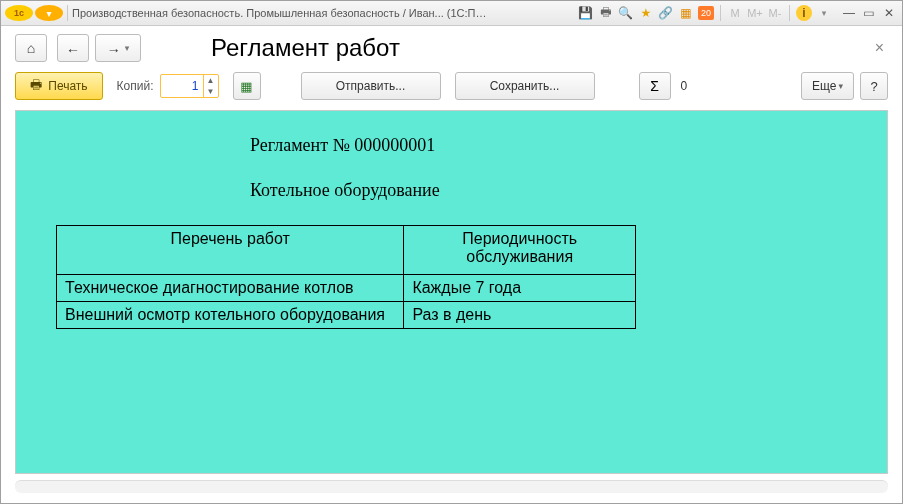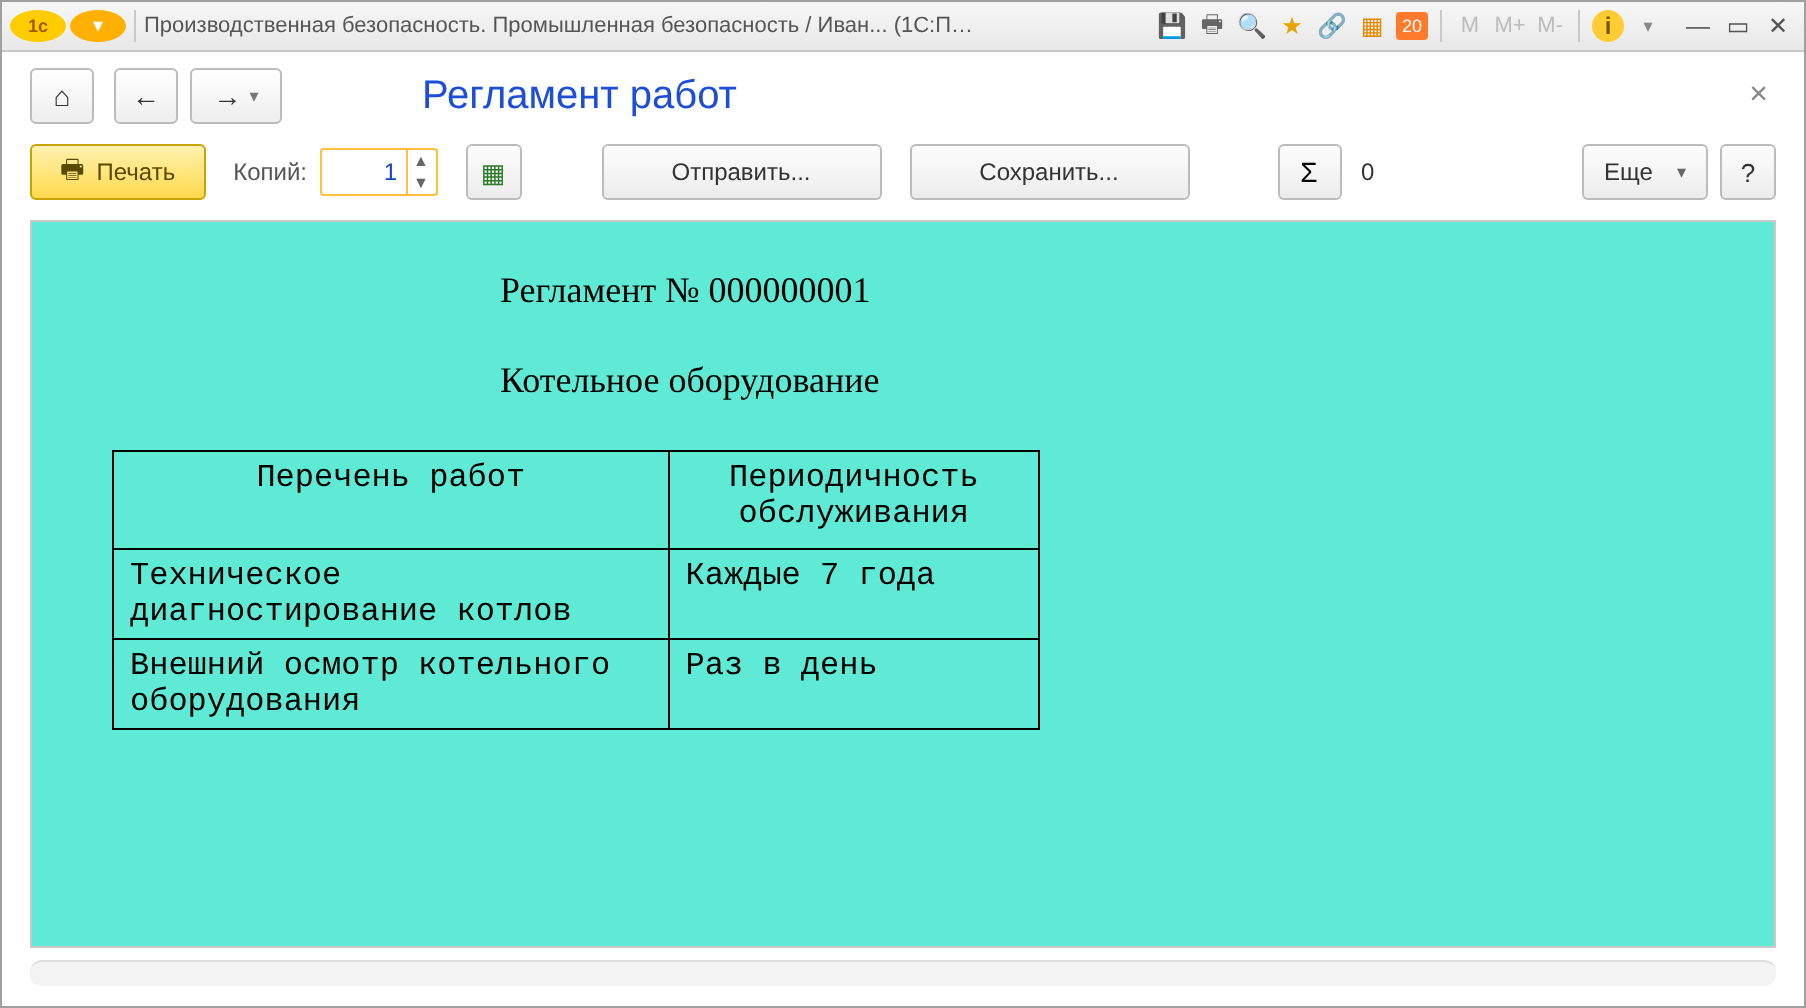--- a/index.html
+++ b/index.html
@@ -11,44 +11,44 @@
 .tb-title{flex:0 1 auto;white-space:nowrap;overflow:hidden;text-overflow:ellipsis;max-width:420px;margin-left:2px}
 .tb-spacer{flex:1}
 .tb-tools{display:flex;align-items:center;gap:4px;margin-right:6px}
 .tb-tool{width:16px;height:16px;display:inline-flex;align-items:center;justify-content:center;font-size:12px;color:#666;cursor:pointer}
 .tb-sep{width:1px;height:16px;background:#c9c9c9;margin:0 2px}
 .win-btn{width:18px;height:16px;display:inline-flex;align-items:center;justify-content:center;font-size:12px;color:#555;cursor:pointer;margin-left:2px}
 .client{flex:1;display:flex;flex-direction:column;padding:8px 14px 10px 14px;overflow:hidden}
 .navrow{display:flex;align-items:center;margin-bottom:10px}
 .nav-grp{display:flex;gap:6px}
 .nav-btn{height:26px;min-width:30px;border:1px solid #bcbcbc;border-radius:3px;background:linear-gradient(#fff,#eee);display:inline-flex;align-items:center;justify-content:center;cursor:pointer;font-size:14px;color:#333}
-.page-title{font-size:20px;color:#1d4ed8;margin-left:70px}
+.page-title{font-size:24px;color:#000000;margin-left:70px}
 .close-x{margin-left:auto;font-size:16px;color:#888;cursor:pointer;padding:0 4px}
 .toolbar{display:flex;align-items:center;gap:14px;margin-bottom:10px}
 .btn{height:26px;border:1px solid #bcbcbc;border-radius:3px;background:linear-gradient(#fdfdfd,#ececec);display:inline-flex;align-items:center;justify-content:center;padding:0 14px;cursor:pointer;font-size:12px;color:#333}
 .btn.print{background:linear-gradient(#fff2b0,#ffd94d);border-color:#c9a300;color:#5a4a00;font-weight:normal}
 .btn.print .picon{margin-right:6px;font-size:13px}
 .lbl{color:#555}
 .copies{display:flex;align-items:center;gap:6px}
 .spin{display:flex;align-items:center;border:1px solid #ffbf3f;border-radius:2px;height:22px;background:#fff}
 .spin input{width:36px;height:20px;border:none;outline:none;text-align:right;padding-right:4px;color:#1346c9;font-size:12px;background:transparent}
 .spin .arrows{display:flex;flex-direction:column;border-left:1px solid #ffbf3f}
 .spin .arrows span{width:14px;height:11px;display:flex;align-items:center;justify-content:center;font-size:8px;color:#666;cursor:pointer}
 .iconbtn{width:26px;height:26px;border:1px solid #bcbcbc;border-radius:3px;background:linear-gradient(#fdfdfd,#ececec);display:inline-flex;align-items:center;justify-content:center;cursor:pointer;font-size:13px;color:#2a7a2a}
 .sum-grp{display:flex;align-items:center;gap:10px;margin-left:30px}
 .sum-btn{width:30px;height:26px;border:1px solid #bcbcbc;border-radius:3px;background:linear-gradient(#fdfdfd,#ececec);display:inline-flex;align-items:center;justify-content:center;cursor:pointer;font-size:14px}
 .sum-val{color:#333}
 .right-tools{margin-left:auto;display:flex;gap:6px}
-.menu-btn{height:26px;border:1px solid #bcbcbc;border-radius:3px;background:linear-gradient(#fdfdfd,#ececec);display:inline-flex;align-items:center;padding:0 10px;cursor:pointer;font-size:12px;color:#333;gap:12px}
+.menu-btn{height:26px;border:1px solid #bcbcbc;border-radius:3px;background:linear-gradient(#fdfdfd,#ececec);display:inline-flex;align-items:center;padding:0 10px;cursor:pointer;font-size:12px;color:#333;gap:2px}
 .help-btn{width:26px;height:26px;border:1px solid #bcbcbc;border-radius:3px;background:linear-gradient(#fdfdfd,#ececec);display:inline-flex;align-items:center;justify-content:center;cursor:pointer;font-size:13px;color:#333}
 .docarea{flex:1;border:1px solid #c9c9c9;background:#5eead4;overflow:auto;position:relative}
 .docinner{padding:20px 24px 24px 24px}
 .doc-h{font-family:"Times New Roman",serif;font-size:18px;margin-left:210px;margin-top:4px}
 .doc-h2{font-family:"Times New Roman",serif;font-size:18px;margin-left:210px;margin-top:24px;margin-bottom:24px}
-table.reg{border-collapse:collapse;margin-left:16px;width:464px;font-family:Liberation Mono, monospace;font-size:16px}
+table.reg{border-collapse:collapse;margin-left:16px;width:580px;font-family:Liberation Sans, sans-serif;font-size:16px}
 table.reg th,table.reg td{border:1px solid #000;padding:4px 8px;vertical-align:top}
 table.reg th{font-weight:normal;text-align:center;height:40px}
 .hscroll{height:12px;background:#f3f3f3;border-top:1px solid #ddd;margin-top:6px;border-radius:6px}
 </style>
 </head>
 <body>
 
 <div class="window">
 
   <div class="titlebar">

